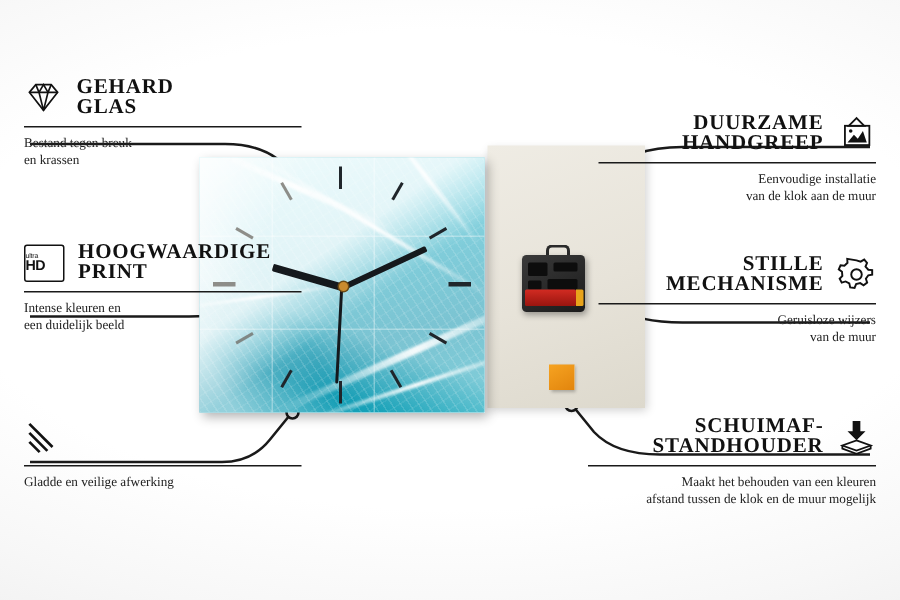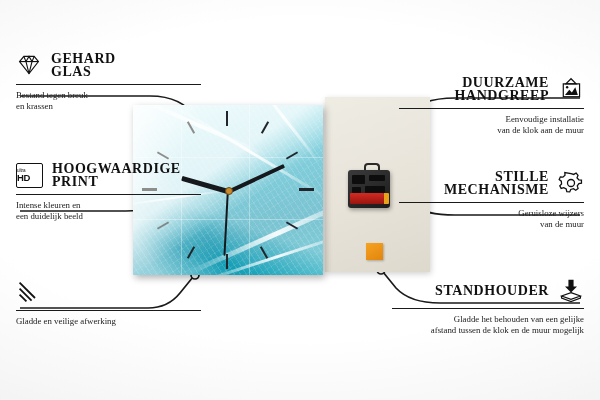--- a/index.html
+++ b/index.html
@@ -233,21 +233,22 @@
   <div class="callout right" style="left:392px;top:278px;width:192px;">
     <div class="head">
       <svg class="ico" viewBox="0 0 30 28">
         <g fill="none" stroke="#111" stroke-width="1.4">
           <path d="M12,2 h6 v8 h4 l-7,7 -7,-7 h4 z" fill="#111" stroke="none"></path>
           <path d="M15,17 L26,21 L15,25 L4,21 Z"></path>
           <path d="M4,21 v2.5 L15,27.5 L26,23.5 V21"></path>
         </g>
       </svg>
       <div>
+        <div class="title">SCHUIMAF-</div>
         <div class="title">STANDHOUDER</div>
       </div>
     </div>
     <div class="rule"></div>
-    <div class="desc">Gladde het behouden van een gelijke</div>
+    <div class="desc">Maakt het behouden van een kleuren</div>
     <div class="desc">afstand tussen de klok en de muur mogelijk</div>
   </div>
 
 </div>
 
 </body></html>

